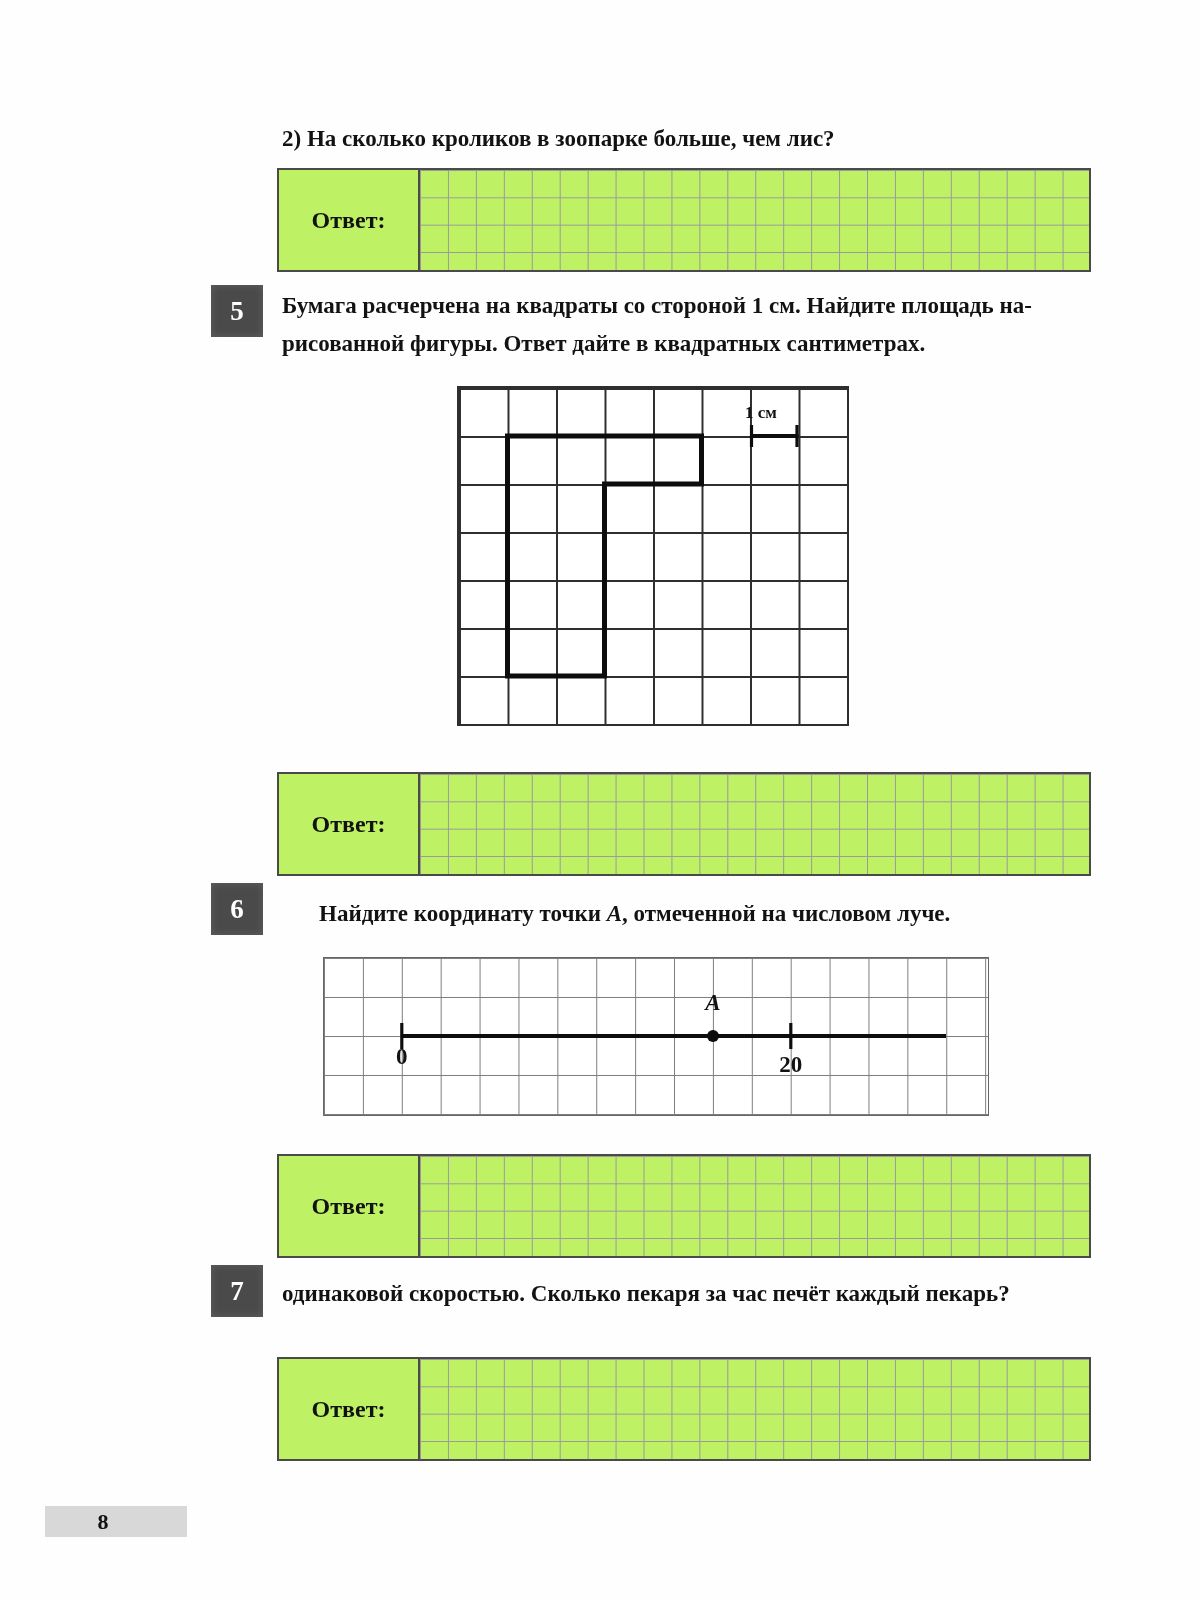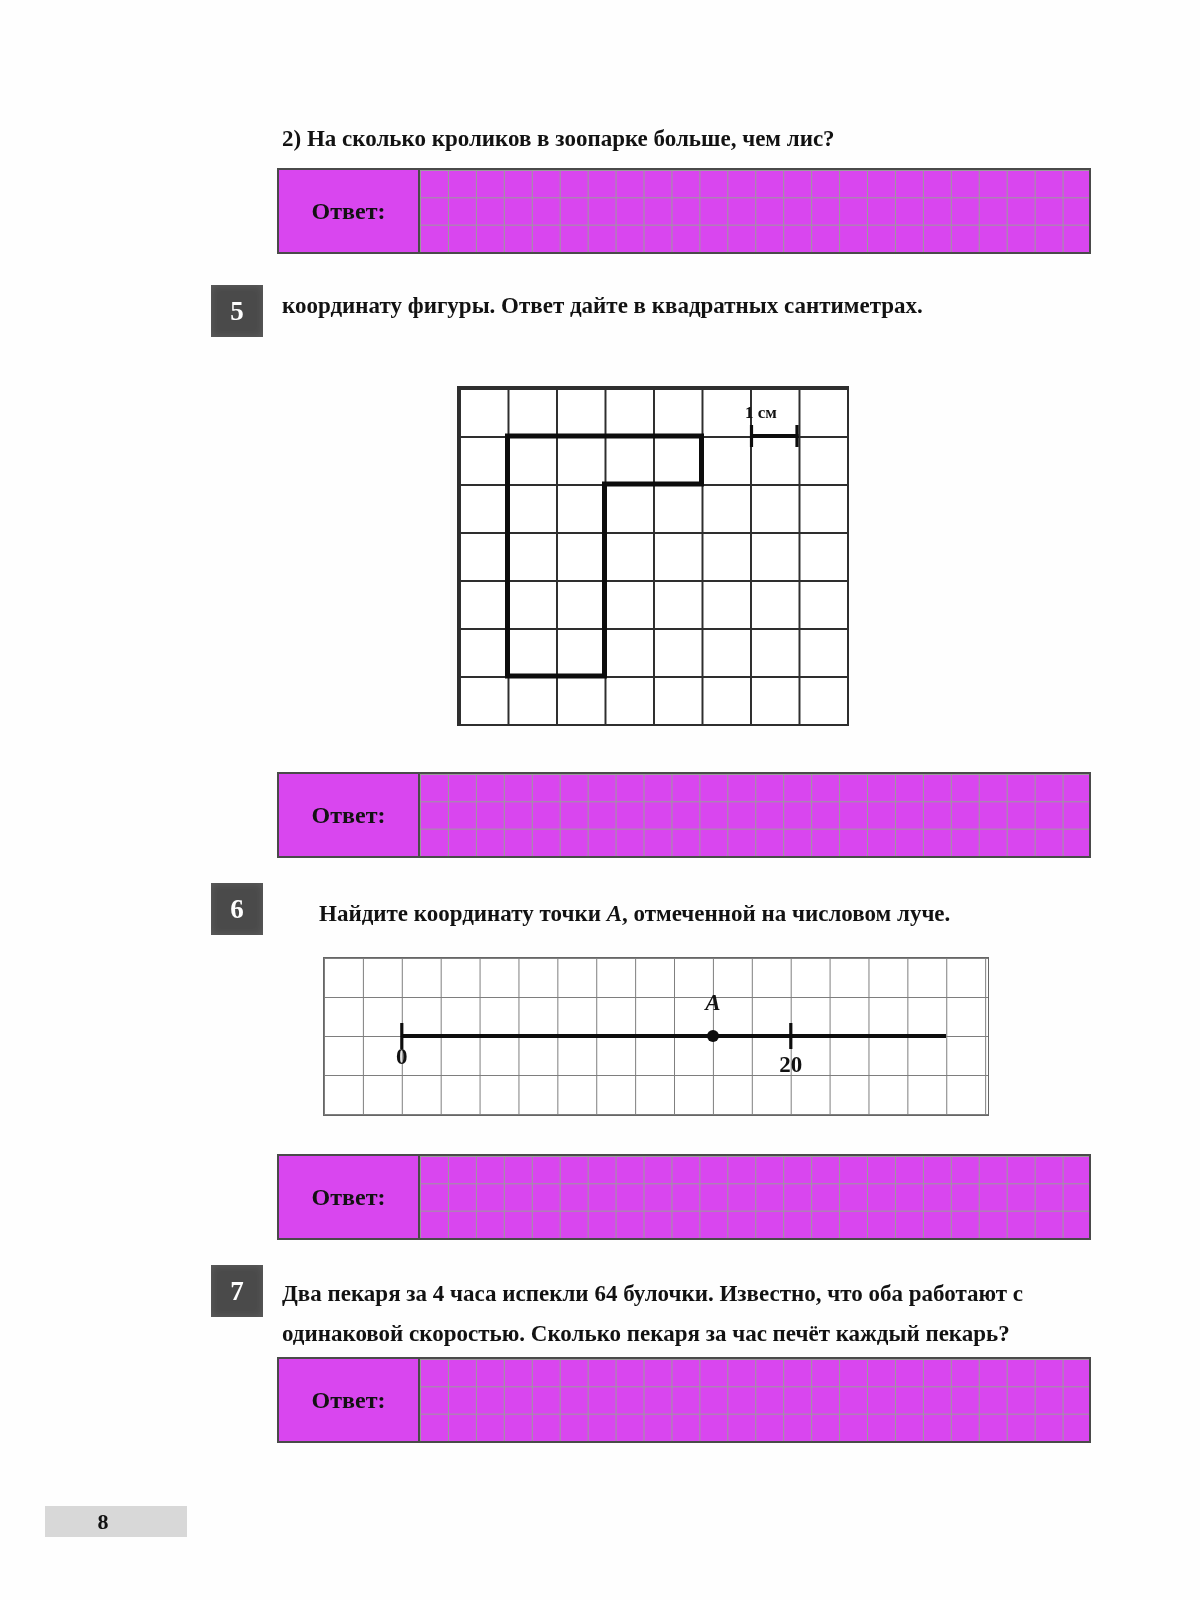--- a/index.html
+++ b/index.html
@@ -11,22 +11,22 @@
   
   .qtext{position:absolute;left:282px;width:812px;font-size:23px;font-weight:700;line-height:38px;}
   .numbox{
     position:absolute;left:211px;width:52px;height:52px;background:#4a4a4a;
     color:#fff;display:flex;align-items:center;justify-content:center;
     font-size:27px;font-weight:700;
     box-shadow:inset 0 0 8px rgba(255,255,255,.12);
   }
   
   .answer-box{
-    position:absolute;left:277px;width:814px;height:86px;
-    border:2px solid #4a4a4a;box-sizing:border-box;display:flex;background:#d946ef;justify-content:center;
+    position:absolute;left:277px;width:814px;height:104px;
+    border:2px solid #4a4a4a;box-sizing:border-box;display:flex;background:#bef264;justify-content:center;
   }
   .ans-label-cell{
     width:139px;flex:0 0 139px;border-right:2px solid #4a4a4a;
     display:flex;align-items:center;justify-content:center;
     font-size:24px;font-weight:600;
   }
   .ans-grid{
     flex:1;
     background-image:
       linear-gradient(to right,#9a9a9a 1px,transparent 1px),
@@ -76,21 +76,22 @@
 
   <div class="answer-box" style="top:168px;">
     <div class="ans-label-cell">Ответ:</div>
     <div class="ans-grid"></div>
   </div>
 
   <div class="numbox" style="top:285px;">
     <span>5</span>
   </div>
   <div class="qtext" style="top:287px;">
-    <div>координату фигуры. Ответ дайте в квадратных сантиметрах.</div>
+    <div>Бумага расчерчена на квадраты со стороной 1 см. Найдите площадь на-</div>
+    <div>рисованной фигуры. Ответ дайте в квадратных сантиметрах.</div>
   </div>
 
   <div class="figure-grid">
     <svg width="388" height="336" viewBox="0 0 388 336">
       <polygon points="48.5,48 242.5,48 242.5,96 145.5,96 145.5,288 48.5,288" fill="none" stroke="#0d0d0d" stroke-width="5" stroke-linejoin="miter"></polygon>
       <g stroke="#0d0d0d">
         <line x1="291" y1="48" x2="339.5" y2="48" stroke-width="4"></line>
         <line x1="292.5" y1="37" x2="292.5" y2="59" stroke-width="3.2"></line>
         <line x1="338" y1="37" x2="338" y2="59" stroke-width="3.2"></line>
       </g>
@@ -122,21 +123,20 @@
 
   <div class="answer-box" style="top:1154px;">
     <div class="ans-label-cell">Ответ:</div>
     <div class="ans-grid"></div>
   </div>
 
   <div class="numbox" style="top:1265px;">
     <span>7</span>
   </div>
   <div class="qtext" style="top:1274px;line-height:40px;">
-    <div>Два пекаря за 4 часа испекли 64 булочки. Известно, что оба работают с</div>
     <div>одинаковой скоростью. Сколько пекаря за час печёт каждый пекарь?</div>
   </div>
 
   <div class="answer-box" style="top:1357px;">
     <div class="ans-label-cell">Ответ:</div>
     <div class="ans-grid"></div>
   </div>
 
   <div class="page-bar">
     <span>8</span>

